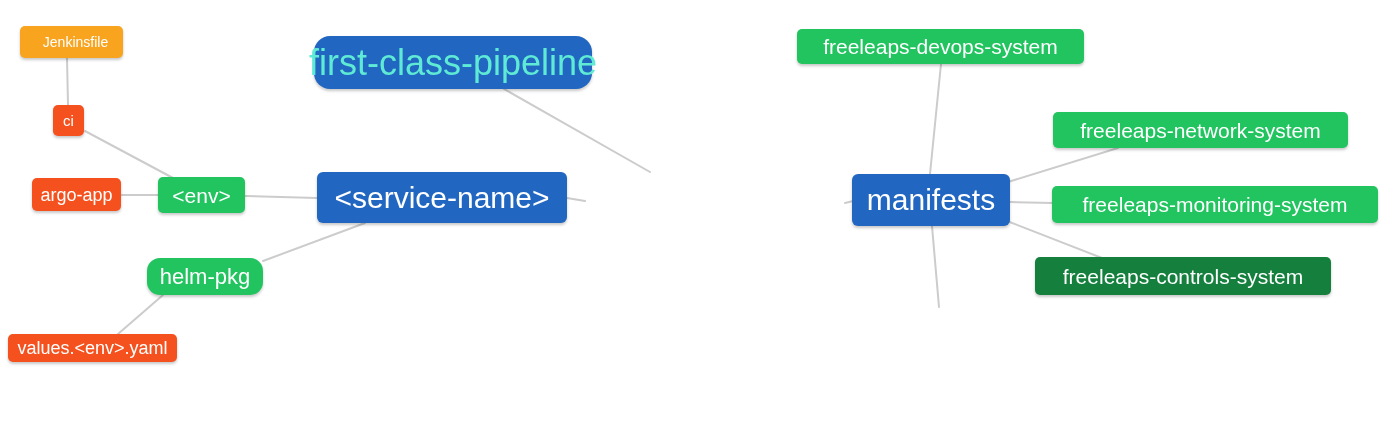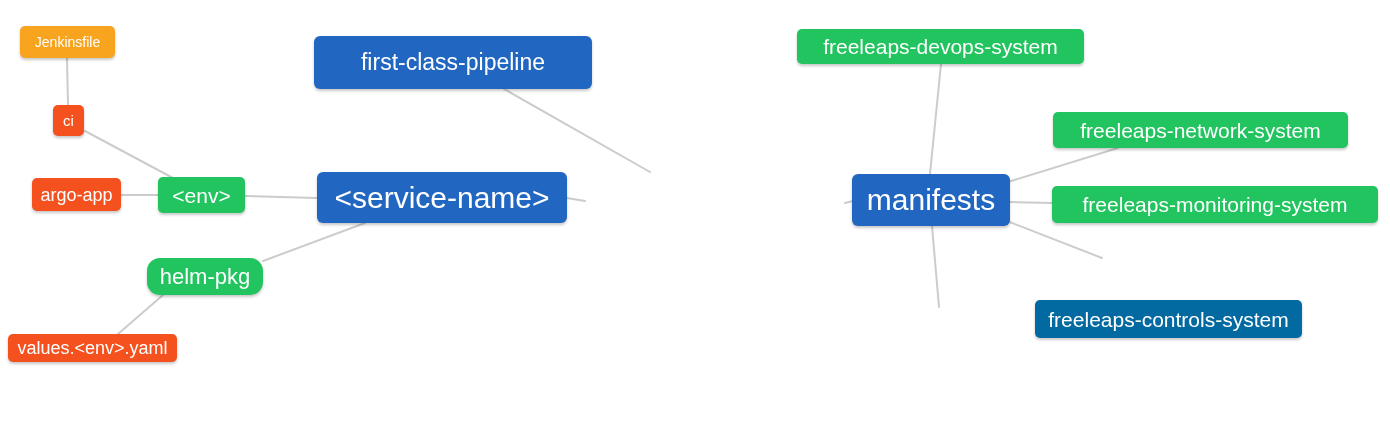--- a/index.html
+++ b/index.html
@@ -49,26 +49,26 @@
       <line x1="163" y1="295" x2="118" y2="334" stroke="#cccccc" stroke-width="2" stroke-linecap="round"></line>
       <line x1="567" y1="198" x2="585" y2="201" stroke="#cccccc" stroke-width="2" stroke-linecap="round"></line>
       <line x1="504" y1="89" x2="650" y2="172" stroke="#cccccc" stroke-width="2" stroke-linecap="round"></line>
       <line x1="845" y1="203" x2="853" y2="201" stroke="#cccccc" stroke-width="2" stroke-linecap="round"></line>
       <line x1="930" y1="174" x2="941" y2="64" stroke="#cccccc" stroke-width="2" stroke-linecap="round"></line>
       <line x1="1008" y1="182" x2="1118" y2="148" stroke="#cccccc" stroke-width="2" stroke-linecap="round"></line>
       <line x1="1010" y1="202" x2="1053" y2="203" stroke="#cccccc" stroke-width="2" stroke-linecap="round"></line>
       <line x1="1007" y1="221" x2="1102" y2="258" stroke="#cccccc" stroke-width="2" stroke-linecap="round"></line>
       <line x1="932" y1="226" x2="939" y2="307" stroke="#cccccc" stroke-width="2" stroke-linecap="round"></line>
     </svg>
-<div class="node" style="left: 20px; top: 26px; width: 95px; height: 32px; font-size: 14px; border-radius: 5px; background: rgb(248, 164, 30); color: rgb(255, 255, 255);">Jenkinsfile</div>
+<div class="node" style="left: 20px; top: 26px; width: 95px; height: 32px; font-size: 14px; border-radius: 5px; background: rgb(248, 164, 30); color: rgb(255, 255, 255); padding-left: 8px;">Jenkinsfile</div>
     <div class="node" style="left: 53px; top: 105px; width: 31px; height: 31px; font-size: 15px; border-radius: 5px; background: rgb(244, 81, 30); color: rgb(255, 255, 255);">ci</div>
     <div class="node" style="left: 32px; top: 178px; width: 89px; height: 33px; font-size: 18px; border-radius: 5px; background: rgb(244, 81, 30); color: rgb(255, 255, 255);">argo-app</div>
     <div class="node" style="left: 158px; top: 177px; width: 87px; height: 36px; font-size: 21px; border-radius: 5px; background: rgb(33, 196, 95); color: rgb(255, 255, 255);">&lt;env&gt;</div>
     <div class="node" style="left: 147px; top: 258px; width: 116px; height: 37px; font-size: 22px; border-radius: 13px; background: rgb(33, 196, 95); color: rgb(255, 255, 255);">helm-pkg</div>
     <div class="node" style="left: 8px; top: 334px; width: 169px; height: 28px; font-size: 18px; border-radius: 5px; background: rgb(244, 81, 30); color: rgb(255, 255, 255);">values.&lt;env&gt;.yaml</div>
-    <div class="node" style="left: 314px; top: 36px; width: 278px; height: 53px; font-size: 23px; border-radius: 6px; background: rgb(33, 102, 193); color: #ffffff;">first-class-pipeline</div>
+    <div class="node" style="left: 314px; top: 36px; width: 278px; height: 53px; font-size: 36px; border-radius: 16px; background: rgb(33, 102, 193); color: #5eead4;">first-class-pipeline</div>
     <div class="node" style="left: 317px; top: 172px; width: 250px; height: 51px; font-size: 30px; border-radius: 6px; background: rgb(33, 102, 193); color: rgb(255, 255, 255);">&lt;service-name&gt;</div>
     <div class="node" style="left: 852px; top: 174px; width: 158px; height: 52px; font-size: 30px; border-radius: 6px; background: rgb(33, 102, 193); color: rgb(255, 255, 255);">manifests</div>
     <div class="node" style="left: 797px; top: 29px; width: 287px; height: 35px; font-size: 21px; border-radius: 5px; background: rgb(33, 196, 95); color: rgb(255, 255, 255);">freeleaps-devops-system</div>
     <div class="node" style="left: 1053px; top: 112px; width: 295px; height: 36px; font-size: 21px; border-radius: 5px; background: rgb(33, 196, 95); color: rgb(255, 255, 255);">freeleaps-network-system</div>
     <div class="node" style="left: 1052px; top: 186px; width: 326px; height: 37px; font-size: 21px; border-radius: 5px; background: rgb(33, 196, 95); color: rgb(255, 255, 255);">freeleaps-monitoring-system</div>
-    <div class="node" style="left: 1035px; top: 257px; width: 267px; height: 38px; font-size: 21px; border-radius: 5px; background: #0369a1; color: rgb(255, 255, 255); margin-top: 43px;">freeleaps-controls-system</div>
+    <div class="node" style="left: 1035px; top: 257px; width: 296px; height: 38px; font-size: 21px; border-radius: 5px; background: #15803d; color: rgb(255, 255, 255);">freeleaps-controls-system</div>
   </div>
 
 </body></html>

